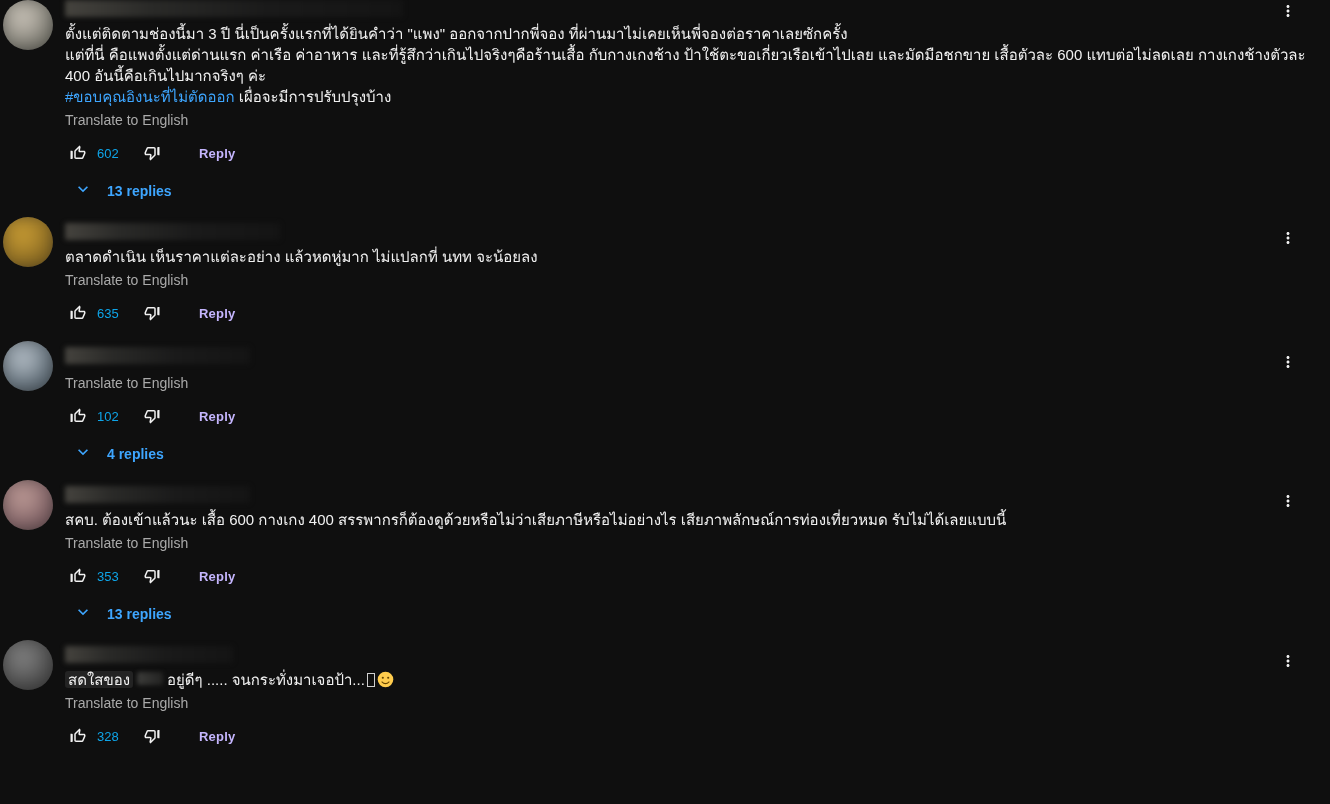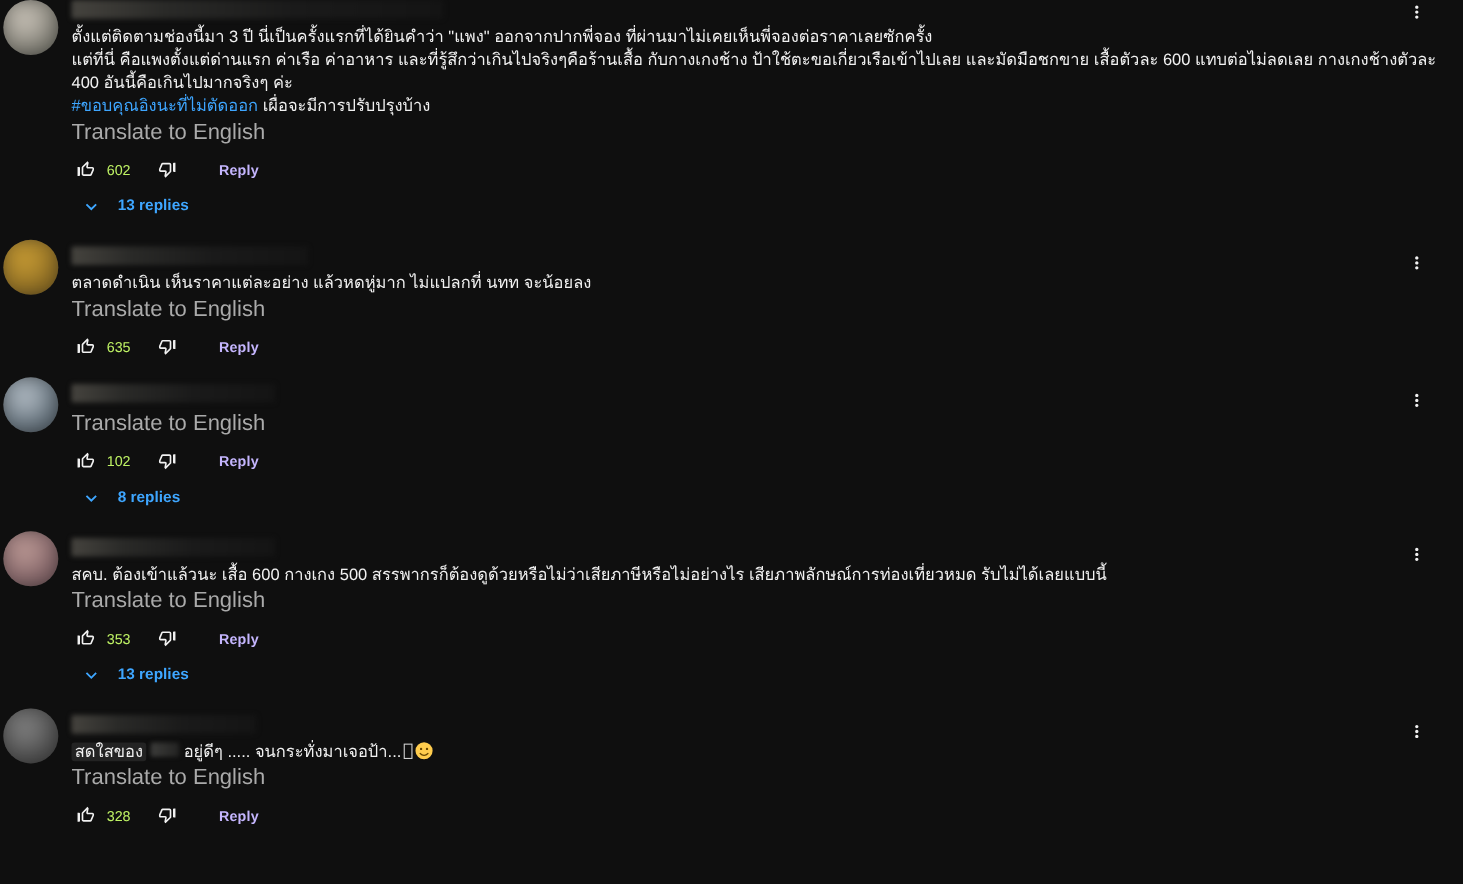--- a/index.html
+++ b/index.html
@@ -68,55 +68,55 @@
     width: 8px; height: 14px;
     border: 1px solid #cfcfcf;
     margin: 0 1px -2px 2px;
   }
   .seg-emoji { display: inline-block; vertical-align: -3px; margin-left: 1px; }
   .seg-emoji svg { display: block; }
 
   .translate-btn {
     margin-top: 4px;
     color: #aaaaaa;
-    font-size: 20px;
+    font-size: 14px;
     line-height: 19px;
     cursor: pointer;
     display: inline-block;
   }
 
   .action-row {
     margin-top: 13px;
     display: flex;
     align-items: center;
     height: 20px;
   }
   .icon-btn {
     background: none; border: none; cursor: pointer;
     display: inline-flex; align-items: center; justify-content: center;
     color: #f1f1f1; padding: 0;
   }
   .icon-btn svg { display: block; }
   .like-btn { margin-left: 4px; }
   .like-count {
-    color: #bef264; font-size: 13px;
+    color: #0ea5e9; font-size: 13px;
     margin-left: 10px;
     min-width: 26px;
   }
   .dislike-btn { margin-left: 20px; }
   .reply-btn {
     background: none; border: none; cursor: pointer;
     color: #c4b5fd; font-size: 13px; font-weight: 600;
     margin-left: 38px;
     letter-spacing: 0.2px;
   }
 
   .replies-row {
     margin-top: 14px;
-    display: flex; align-items: flex-start;
+    display: flex; align-items: flex-end;
     height: 22px;
     cursor: pointer;
     color: #3ea6ff;
   }
   .replies-row .chev { margin-left: 8px; display: inline-flex; }
   .replies-label {
     font-size: 14px; font-weight: 600;
     margin-left: 14px;
   }
 
@@ -238,38 +238,38 @@
           </span>
         </button>
         <button class="reply-btn">Reply</button>
       </div>
       <div class="replies-row">
         <span class="chev">
           <svg width="20" height="20" viewBox="0 0 24 24" fill="#3ea6ff">
               <path d="M7.41 8.59 12 13.17l4.59-4.58L18 10l-6 6-6-6 1.41-1.41z"></path>
             </svg>
         </span>
-        <span class="replies-label">8 replies</span>
+        <span class="replies-label">4 replies</span>
       </div>
     </div>
     <button class="menu-btn">
       <span>
         <svg width="18" height="18" viewBox="0 0 24 24" fill="currentColor">
             <path d="M12 8c1.1 0 2-.9 2-2s-.9-2-2-2-2 .9-2 2 .9 2 2 2zm0 2c-1.1 0-2 .9-2 2s.9 2 2 2 2-.9 2-2-.9-2-2-2zm0 6c-1.1 0-2 .9-2 2s.9 2 2 2 2-.9 2-2-.9-2-2-2z"></path>
           </svg>
       </span>
     </button>
   </div>
     <div class="comment">
     <div class="avatar">
       <div class="blob" style="background: radial-gradient(circle at 42% 38%, rgb(199, 164, 158) 0%, rgb(125, 95, 99) 55%, rgb(46, 36, 38) 100%);"></div>
     </div>
     <div class="comment-body">
       <div class="username-redacted" style="width: 185px;"></div>
-      <div class="comment-text"><span>สคบ. ต้องเข้าแล้วนะ เสื้อ 600 กางเกง 500 สรรพากรก็ต้องดูด้วยหรือไม่ว่าเสียภาษีหรือไม่อย่างไร เสียภาพลักษณ์การท่องเที่ยวหมด รับไม่ได้เลยแบบนี้</span></div>
+      <div class="comment-text"><span>สคบ. ต้องเข้าแล้วนะ เสื้อ 600 กางเกง 400 สรรพากรก็ต้องดูด้วยหรือไม่ว่าเสียภาษีหรือไม่อย่างไร เสียภาพลักษณ์การท่องเที่ยวหมด รับไม่ได้เลยแบบนี้</span></div>
       <span class="translate-btn">Translate to English</span>
       <div class="action-row">
         <button class="icon-btn like-btn">
           <span>
             <svg width="18" height="18" viewBox="0 0 24 24" fill="currentColor">
                 <path d="M13.11 5.72l-.57 2.89c-.12.59.04 1.2.42 1.66.38.46.94.73 1.54.73H20v1.08L17.43 18H9.34c-.18 0-.34-.16-.34-.34V9.82l4.11-4.1M14 2L7.59 8.41C7.21 8.79 7 9.3 7 9.83v7.83C7 18.95 8.05 20 9.34 20h8.1c.71 0 1.36-.37 1.72-.97l2.67-6.15c.11-.25.17-.52.17-.8V11c0-1.1-.9-2-2-2h-5.5l.92-4.65c.05-.22.02-.46-.08-.66-.23-.45-.52-.86-.88-1.22L14 2zM4 9H2v11h2c.55 0 1-.45 1-1v-9c0-.55-.45-1-1-1z"></path>
               </svg>
           </span>
         </button>
         <span class="like-count">353</span>

